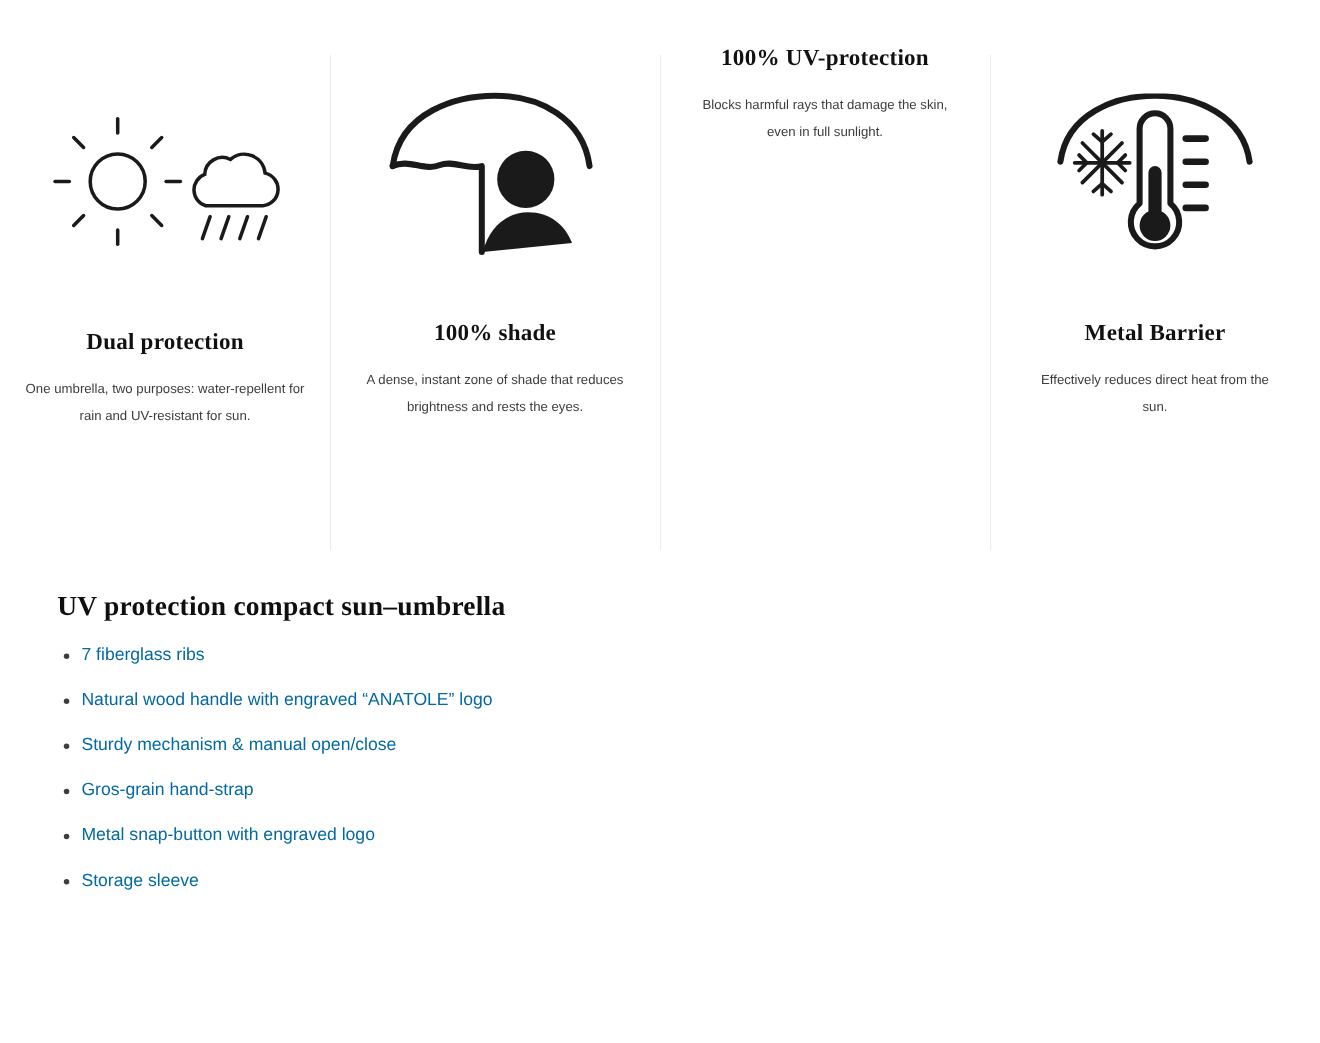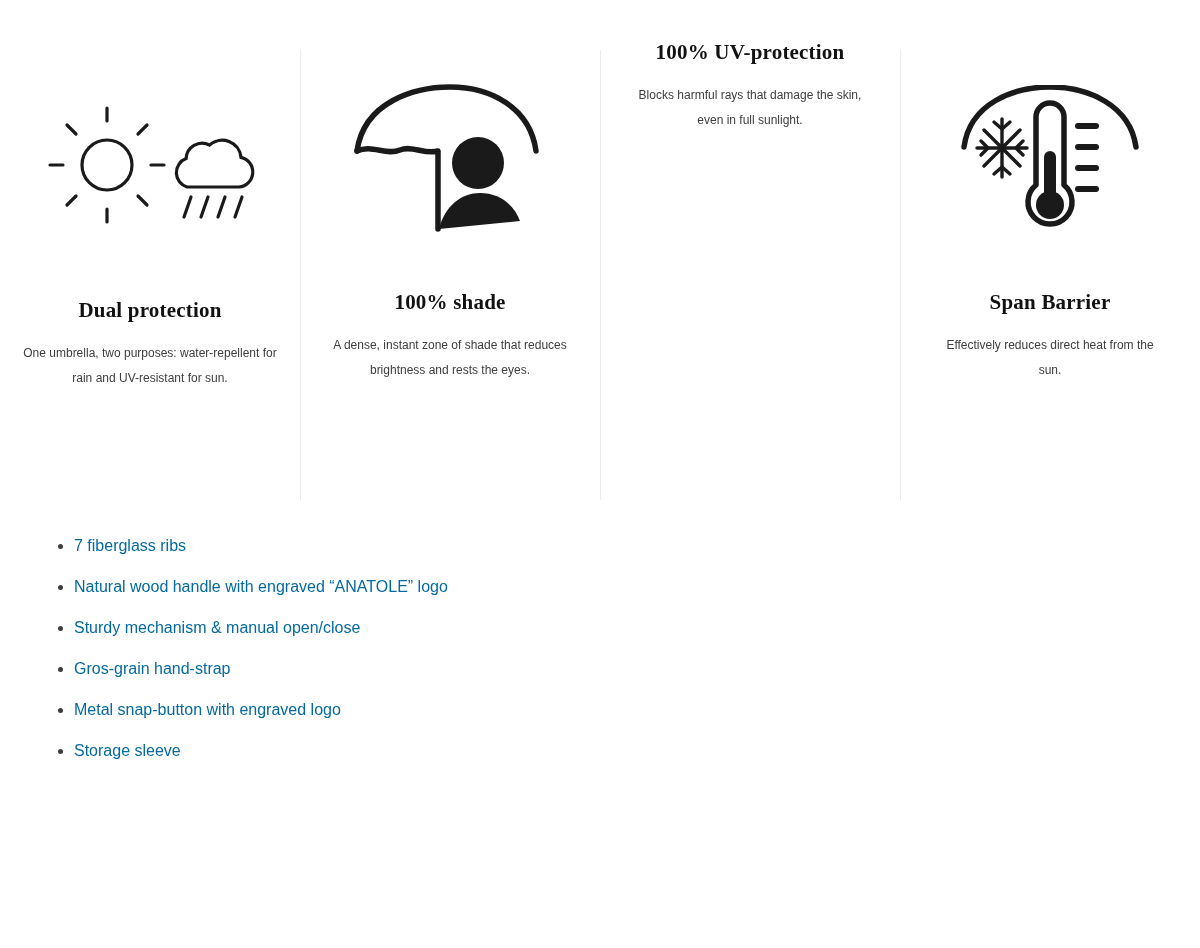--- a/index.html
+++ b/index.html
@@ -195,27 +195,28 @@
         <rect x="86" y="66" width="12" height="56" rx="6" fill="#1a1a1a" stroke="none"></rect>
 
         <g stroke-width="6">
           <line x1="120" y1="41" x2="138" y2="41"></line>
           <line x1="120" y1="62" x2="138" y2="62"></line>
           <line x1="120" y1="83" x2="138" y2="83"></line>
           <line x1="120" y1="104" x2="138" y2="104"></line>
         </g>
       </svg>
     </div>
-    <h3 class="feature-title">Span Barrier</h3>
+    <h3 class="feature-title">Metal Barrier</h3>
     <p class="feature-desc">Effectively reduces direct heat from the sun.</p>
   </div>
 
 </div>
 
 <div class="spec">
+  <h2 class="spec-title">UV protection compact sun–umbrella</h2>
   <ul class="spec-list">
     <li>7 fiberglass ribs</li>
     <li>Natural wood handle with engraved “ANATOLE” logo</li>
     <li>Sturdy mechanism &amp; manual open/close</li>
     <li>Gros-grain hand-strap</li>
     <li>Metal snap-button with engraved logo</li>
     <li>Storage sleeve</li>
   </ul>
 </div>
 

